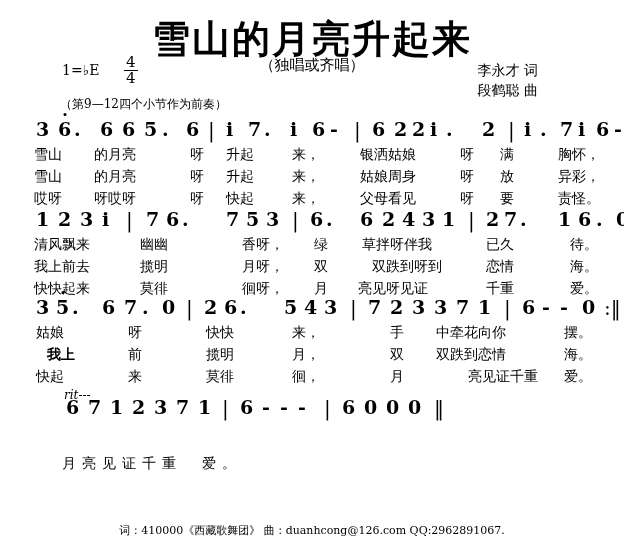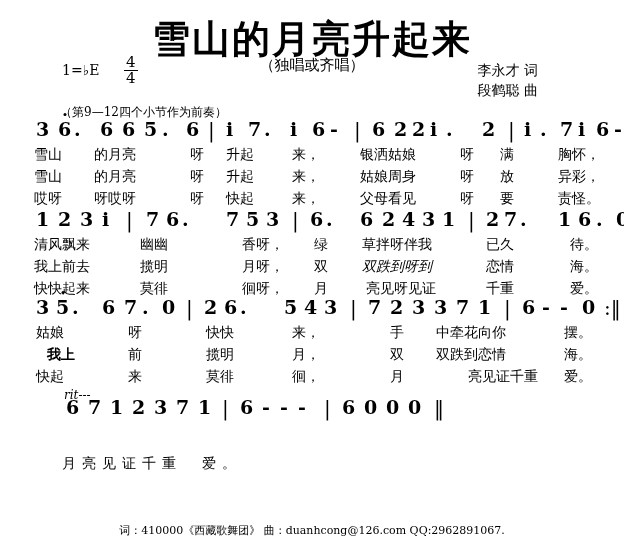--- a/index.html
+++ b/index.html
@@ -43,21 +43,21 @@
   }
   .meter .num{display:block;border-bottom:1px solid #000;padding:0 2px 1px 2px;}
   .meter .den{display:block;padding-top:1px;}
   .tempo{
     position:absolute;left:152px;top:70px;
     font-size:11px;
     font-family:"DejaVu Serif","Liberation Serif",serif;
     white-space:nowrap;
   }
   .prelude{
-    position:absolute;left:60px;top:104px;
+    position:absolute;left:60px;top:96px;
     font-size:12px;
     font-family:"DejaVu Serif","Liberation Serif",serif;
     white-space:nowrap;
   }
 
   .credits{
     position:absolute;right:86px;top:60px;
     font-size:14px;
     line-height:20px;
     font-family:"DejaVu Serif","Liberation Serif",serif;
@@ -246,30 +246,30 @@
           <span style="left: 284px;">绿</span>
           <span style="left: 332px;">草拌呀伴我</span>
           <span style="left: 456px;">已久</span>
           <span style="left: 540px;">待。</span>
         </div>
         <div class="lyric-line">
           <span style="left: 4px;">我上前去</span>
           <span style="left: 110px;">揽明</span>
           <span style="left: 212px;">月呀，</span>
           <span style="left: 284px;">双</span>
-          <span style="left: 332px; font-style: italic;">双跌到呀到</span>
+          <span style="left: 342px;">双跌到呀到</span>
           <span style="left: 456px;">恋情</span>
           <span style="left: 540px;">海。</span>
         </div>
         <div class="lyric-line">
           <span style="left: 4px;">快快起来</span>
           <span style="left: 110px;">莫徘</span>
           <span style="left: 212px;">徊呀，</span>
           <span style="left: 284px;">月</span>
-          <span style="left: 336px; text-align: center;">亮见呀见证</span>
+          <span style="left: 328px; text-align: center;">亮见呀见证</span>
           <span style="left: 456px;">千重</span>
           <span style="left: 540px;">爱。</span>
         </div>
       </div>
       <div class="system" style="top: 296px;">
         <div class="notes">
           <span class="tok" style="left: 6px;">3</span>
           <span class="tok dotup" style="left: 26px;">5</span>
           <span class="tok" style="left: 42px;">.</span>
           <span class="tok" style="left: 72px;">6</span>

